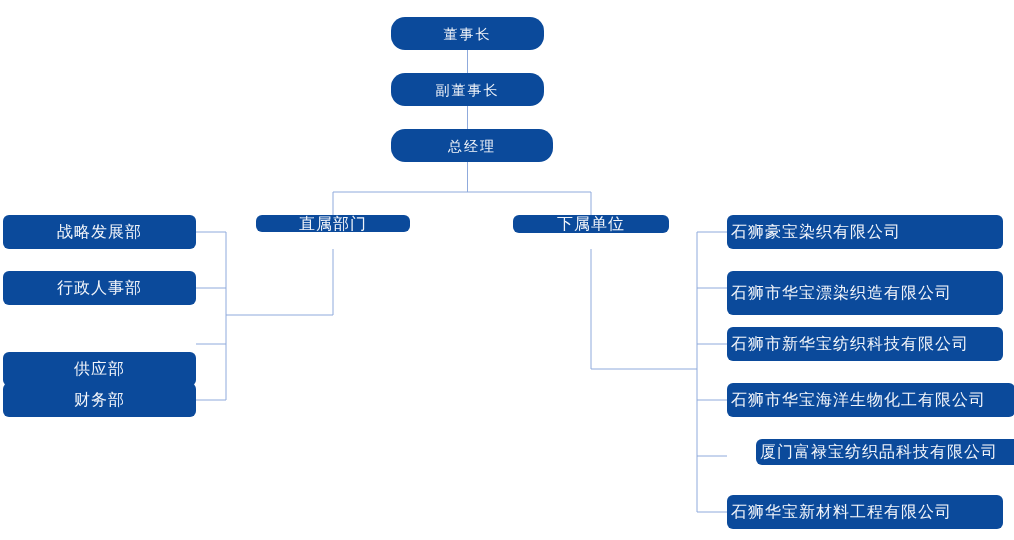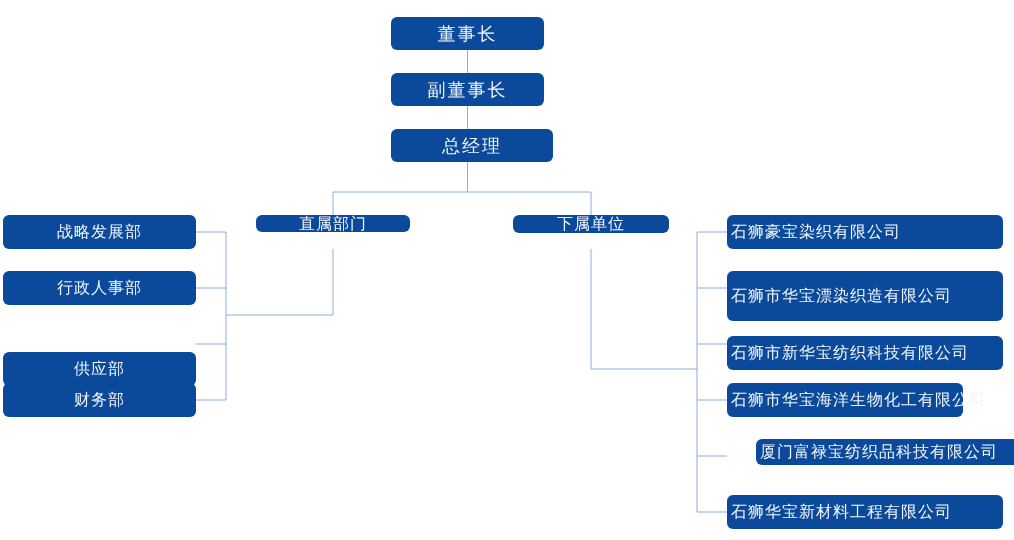--- a/index.html
+++ b/index.html
@@ -30,22 +30,23 @@
     border-radius: 6px;
     display: flex;
     align-items: center;
     justify-content: center;
     font-size: 16px;
     letter-spacing: 1px;
     white-space: nowrap;
     line-height: 1;
   }
   .node.chain {
-    font-size: 18px;
+    font-size: 14px;
     letter-spacing: 2px;
+    border-radius: 14px;
   }
   .node.left-align {
     justify-content: flex-start;
     padding-left: 4px;
   }
 </style>
 </head>
 <body>
 
 <div class="canvas">
@@ -77,19 +78,19 @@
       <div class="node chain" style="left: 391px; top: 17px; width: 153px; height: 33px;">董事长</div>
       <div class="node chain" style="left: 391px; top: 73px; width: 153px; height: 33px;">副董事长</div>
       <div class="node chain" style="left: 391px; top: 129px; width: 162px; height: 33px;">总经理</div>
       <div class="node" style="left: 256px; top: 215px; width: 154px; height: 17px;">直属部门</div>
       <div class="node" style="left: 513px; top: 215px; width: 156px; height: 18px;">下属单位</div>
       <div class="node" style="left: 3px; top: 215px; width: 193px; height: 34px;">战略发展部</div>
       <div class="node" style="left: 3px; top: 271px; width: 193px; height: 34px;">行政人事部</div>
       <div class="node" style="left: 3px; top: 327px; width: 193px; height: 34px; margin-top: 25px;">供应部</div>
       <div class="node" style="left: 3px; top: 383px; width: 193px; height: 34px;">财务部</div>
       <div class="node left-align" style="left: 727px; top: 215px; width: 276px; height: 34px;">石狮豪宝染织有限公司</div>
-      <div class="node left-align" style="left: 727px; top: 271px; width: 276px; height: 50px;">石狮市华宝漂染织造有限公司</div>
-      <div class="node left-align" style="left: 727px; top: 336px; width: 276px; height: 34px;">石狮市新华宝纺织科技有限公司</div>
-      <div class="node left-align" style="left: 727px; top: 383px; width: 236px; height: 34px;">石狮市华宝海洋生物化工有限公司</div>
+      <div class="node left-align" style="left: 727px; top: 271px; width: 276px; height: 44px;">石狮市华宝漂染织造有限公司</div>
+      <div class="node left-align" style="left: 727px; top: 327px; width: 276px; height: 34px;">石狮市新华宝纺织科技有限公司</div>
+      <div class="node left-align" style="left: 727px; top: 383px; width: 288px; height: 34px;">石狮市华宝海洋生物化工有限公司</div>
       <div class="node left-align" style="left: 756px; top: 439px; width: 276px; height: 26px;">厦门富禄宝纺织品科技有限公司</div>
       <div class="node left-align" style="left: 727px; top: 495px; width: 276px; height: 34px;">石狮华宝新材料工程有限公司</div>
     </div>
 </div>
 
 </body></html>

